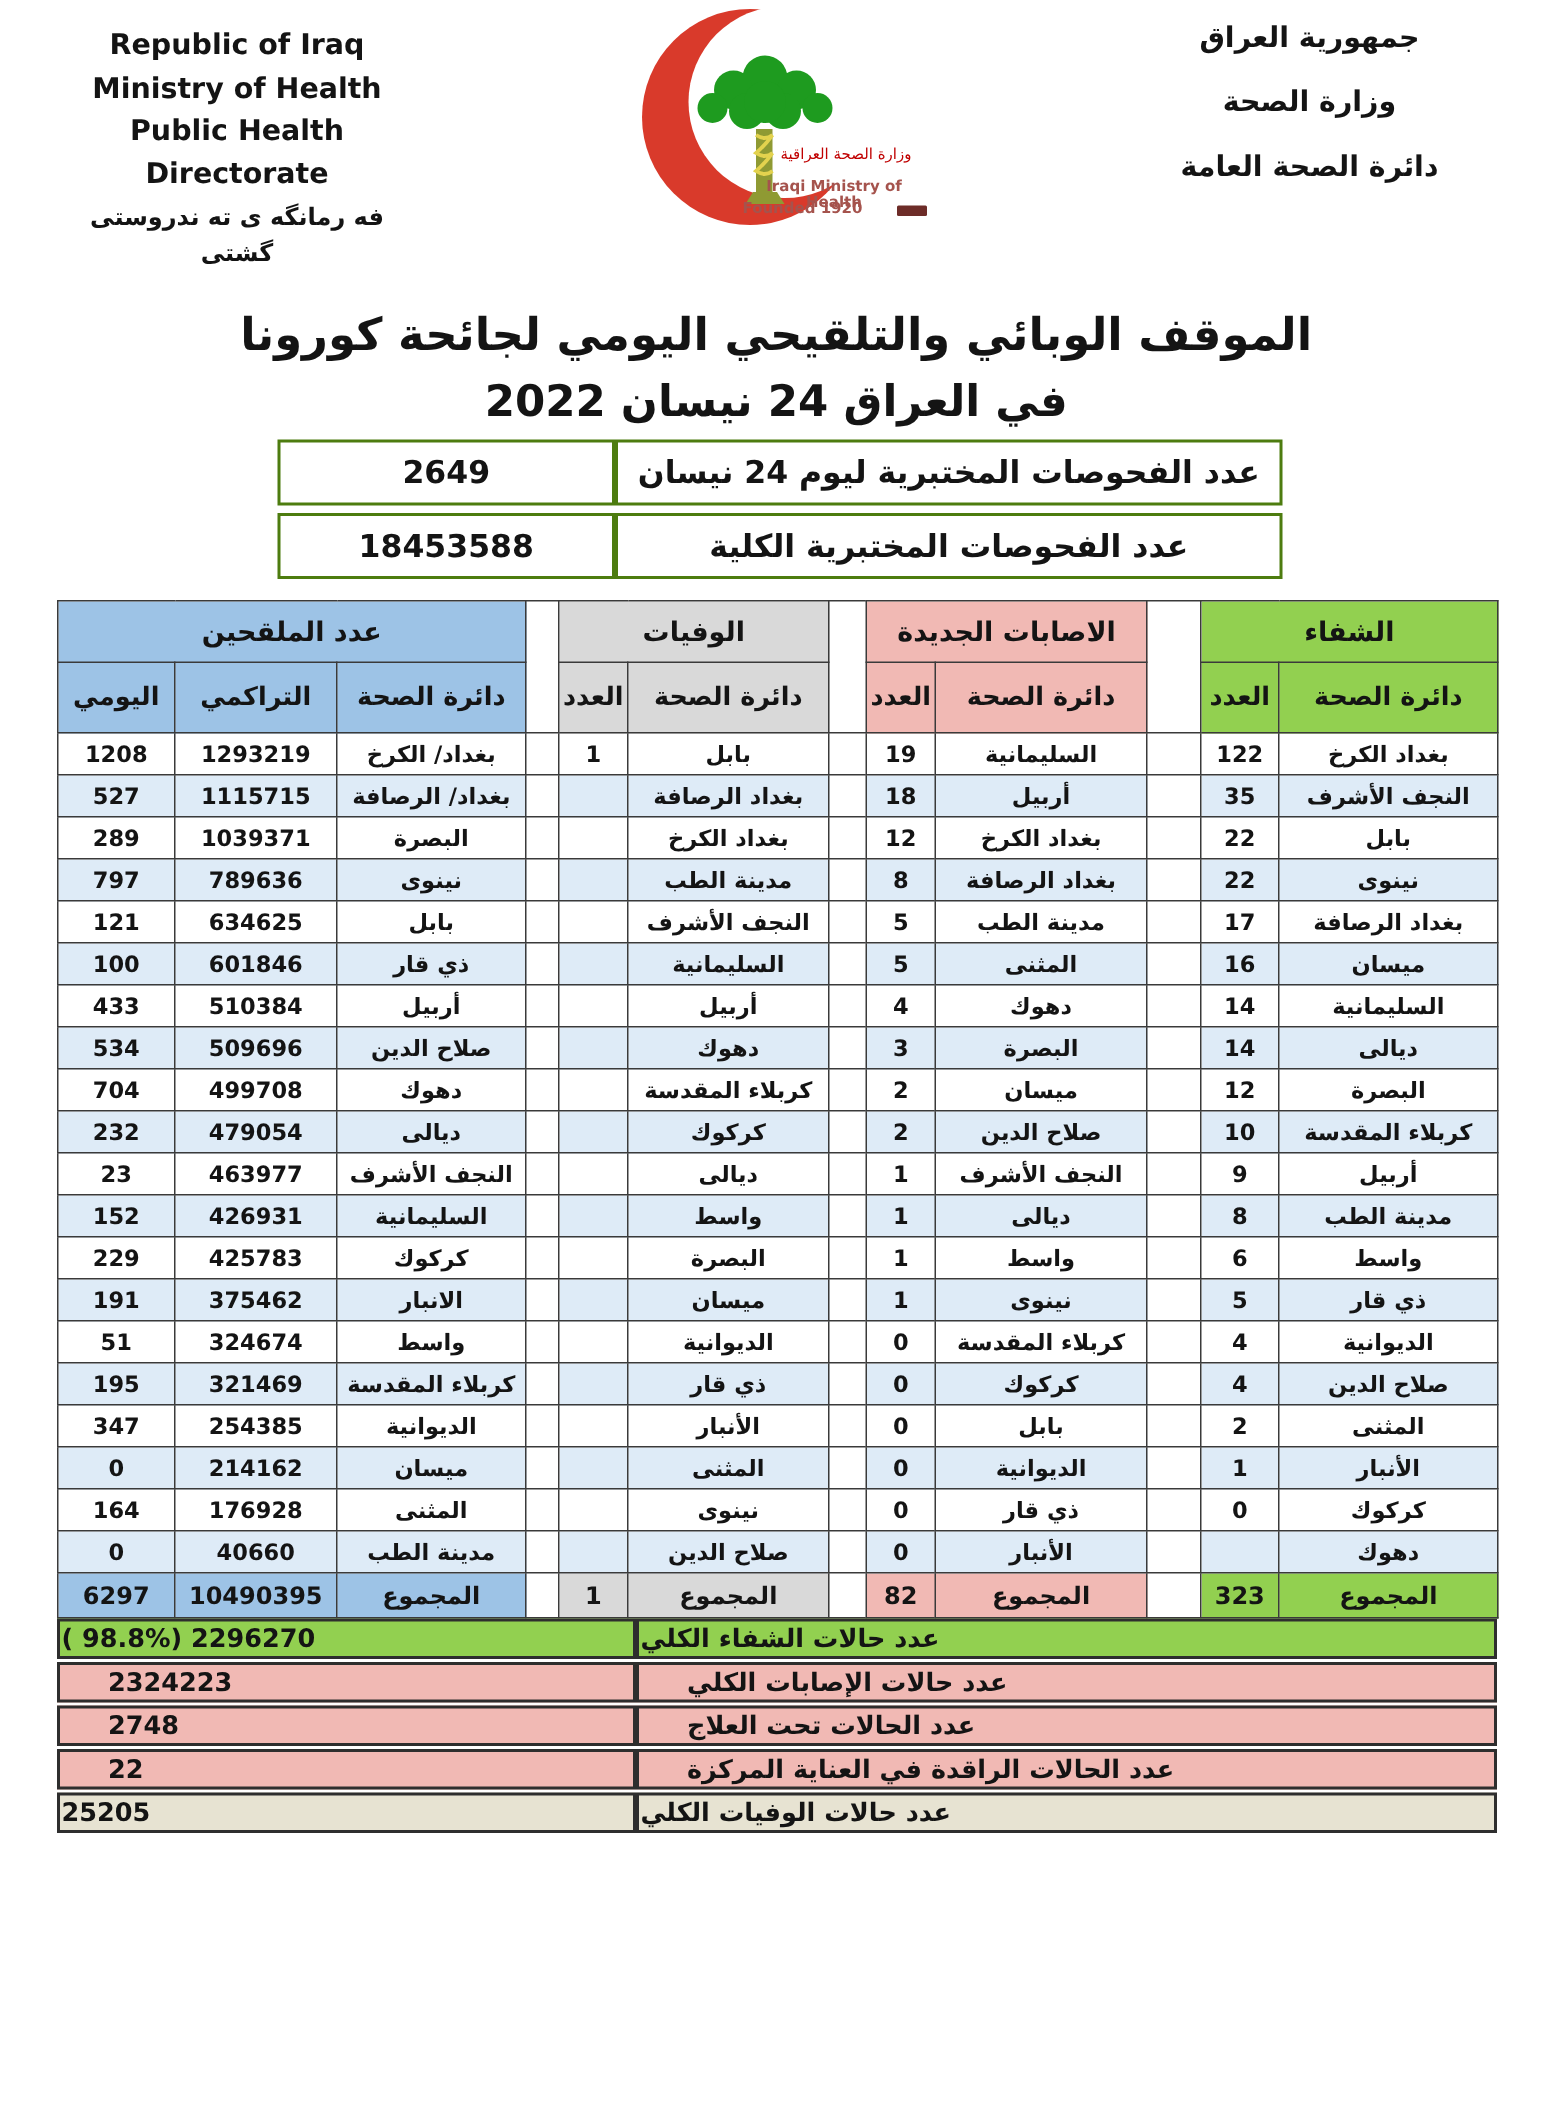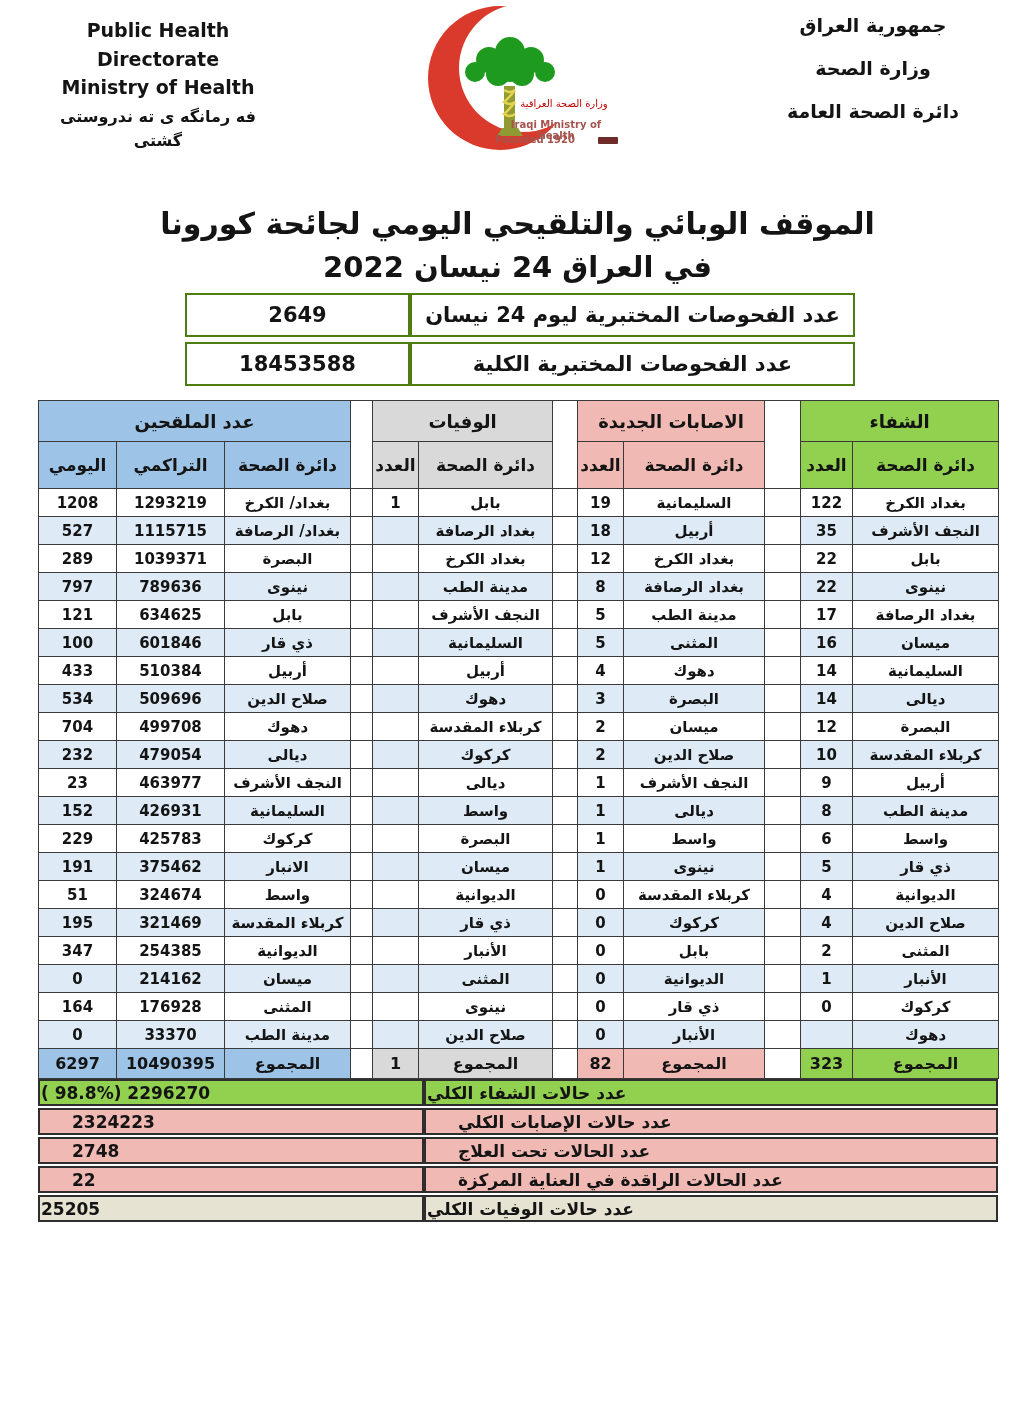--- a/index.html
+++ b/index.html
@@ -78,22 +78,23 @@
   .s-pink td  { background:var(--pink);padding-left:32px; }
   .s-beige td { background:var(--beige); }
   .ltr { direction:ltr; unicode-bidi:isolate; }
 </style>
 </head>
 <body>
 
 <div class="page">
 
   <div class="hdr-en">
+    <div>Republic of Iraq</div>
+    <div>Ministry of Health</div>
     <div>Public Health Directorate</div>
-    <div>Ministry of Health</div>
     <div class="kurdish">فه رمانگه ی ته ندروستی گشتی</div>
   </div>
 
   <div class="logo">
     <svg width="200" height="160" viewBox="0 0 200 160">
       <defs>
         <mask id="cm">
           <rect x="0" y="0" width="200" height="160" fill="#fff"></rect>
           <circle cx="103" cy="66" r="64" fill="#000"></circle>
         </mask>
@@ -458,21 +459,21 @@
             <td class="c-name g-rec">دهوك</td>
             <td class="c-num g-rec"></td>
             <td class="gap"></td>
             <td class="c-name g-inf">الأنبار</td>
             <td class="c-num g-inf">0</td>
             <td class="gap"></td>
             <td class="c-name g-dth">صلاح الدين</td>
             <td class="c-num g-dth"></td>
             <td class="gap"></td>
             <td class="c-name g-vac">مدينة الطب</td>
-            <td class="c-num g-vac">33370</td>
+            <td class="c-num g-vac">40660</td>
             <td class="c-num g-vac">0</td>
           </tr>
           <tr class="totals">
           <td class="g-rec">المجموع</td>
           <td class="g-rec">323</td>
           <td class="gap"></td>
           <td class="g-inf">المجموع</td>
           <td class="g-inf">82</td>
           <td class="gap"></td>
           <td class="g-dth">المجموع</td>

